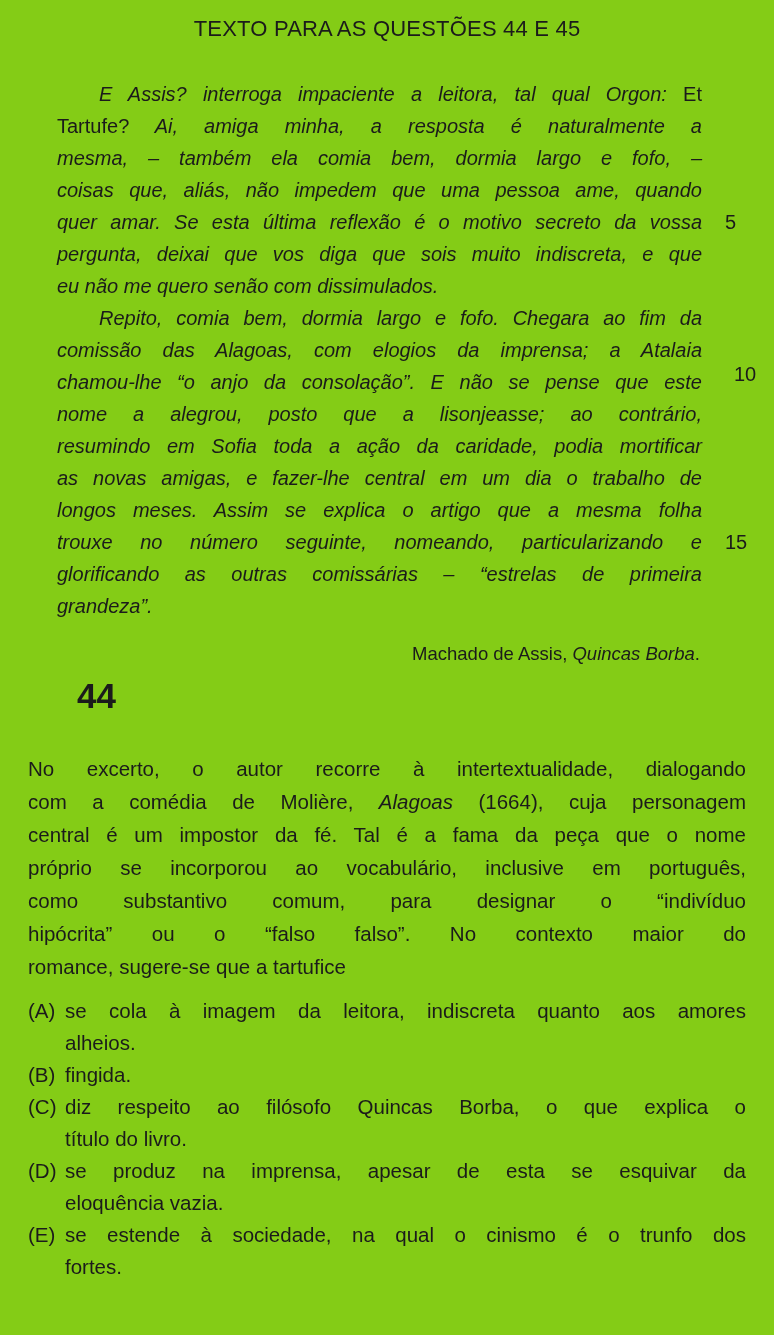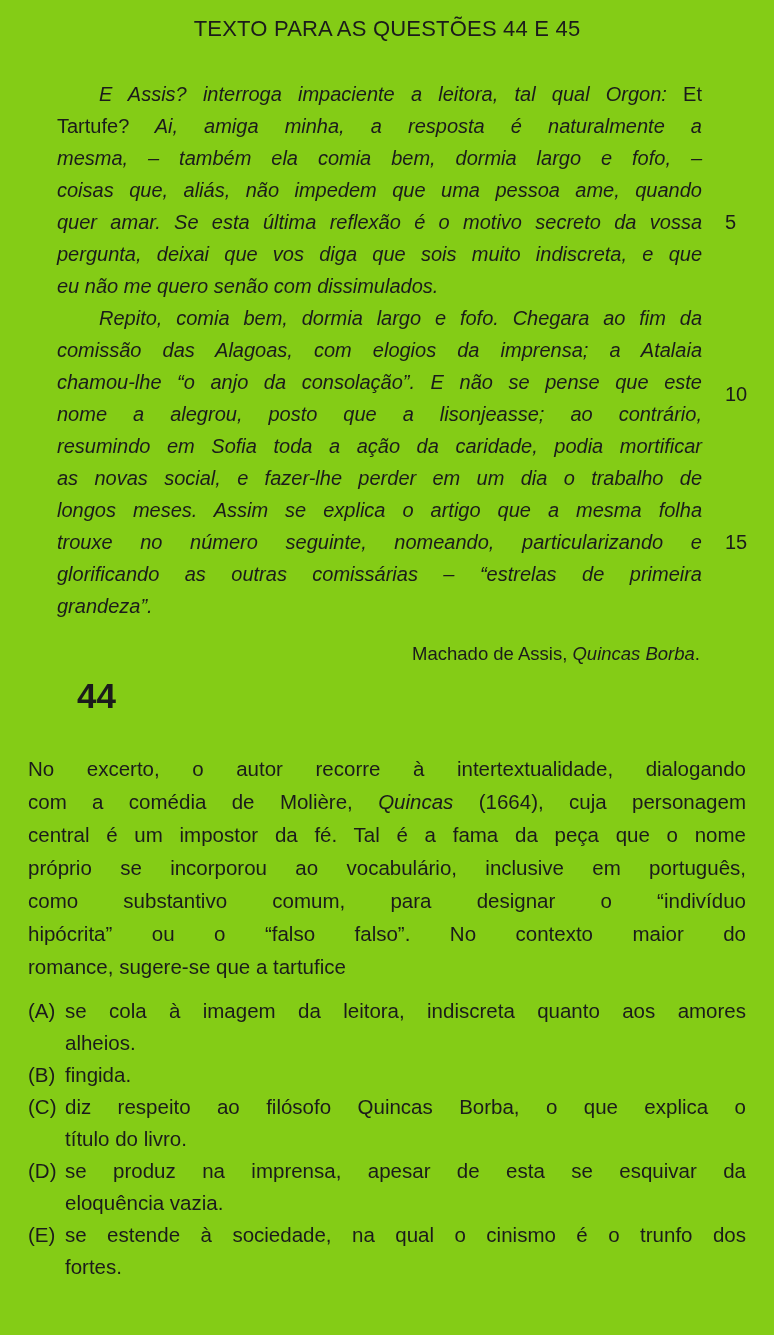--- a/index.html
+++ b/index.html
@@ -68,40 +68,40 @@
         <div class="pline jfy"><span class="it">mesma, – também ela comia bem, dormia largo e fofo, –</span></div>
         <div class="pline jfy"><span class="it">coisas que, aliás, não impedem que uma pessoa ame, quando</span></div>
         <div class="pline jfy"><span class="it">quer amar. Se esta última reflexão é o motivo secreto da vossa</span></div>
         <div class="pline jfy"><span class="it">pergunta, deixai que vos diga que sois muito indiscreta, e que</span></div>
         <div class="pline"><span class="it">eu não me quero senão com dissimulados.</span></div>
         <div class="pline jfy ind"><span class="it">Repito, comia bem, dormia largo e fofo. Chegara ao fim da</span></div>
         <div class="pline jfy"><span class="it">comissão das Alagoas, com elogios da imprensa; a Atalaia</span></div>
         <div class="pline jfy"><span class="it">chamou-lhe “o anjo da consolação”. E não se pense que este</span></div>
         <div class="pline jfy"><span class="it">nome a alegrou, posto que a lisonjeasse; ao contrário,</span></div>
         <div class="pline jfy"><span class="it">resumindo em Sofia toda a ação da caridade, podia mortificar</span></div>
-        <div class="pline jfy"><span class="it">as novas social, e fazer-lhe perder em um dia o trabalho de</span></div>
+        <div class="pline jfy"><span class="it">as novas amigas, e fazer-lhe central em um dia o trabalho de</span></div>
         <div class="pline jfy"><span class="it">longos meses. Assim se explica o artigo que a mesma folha</span></div>
         <div class="pline jfy"><span class="it">trouxe no número seguinte, nomeando, particularizando e</span></div>
         <div class="pline jfy"><span class="it">glorificando as outras comissárias – “estrelas de primeira</span></div>
         <div class="pline"><span class="it">grandeza”.</span></div>
       </div>
     <div id="passage-gutter">
         <div class="lnum" style="top: 128px;">5</div>
-        <div class="lnum" style="top: 300px;">10</div>
+        <div class="lnum" style="top: 280px; text-align: center;">10</div>
         <div class="lnum" style="top: 448px;">15</div>
       </div>
   </div>
 
   <div class="citation"><span class="rm">Machado de Assis, </span><span class="it">Quincas Borba</span><span class="rm">.</span></div>
 
   <div class="qnum">44</div>
 
   <div class="stem" id="stem-lines">
       <div class="pline jfy"><span class="rm">No excerto, o autor recorre à intertextualidade, dialogando</span></div>
-      <div class="pline jfy"><span class="rm">com a comédia de Molière, </span><span class="it">Quincas</span><span class="rm"> (1664), cuja personagem</span></div>
+      <div class="pline jfy"><span class="rm">com a comédia de Molière, </span><span class="it">Alagoas</span><span class="rm"> (1664), cuja personagem</span></div>
       <div class="pline jfy"><span class="rm">central é um impostor da fé. Tal é a fama da peça que o nome</span></div>
       <div class="pline jfy"><span class="rm">próprio se incorporou ao vocabulário, inclusive em português,</span></div>
       <div class="pline jfy"><span class="rm">como substantivo comum, para designar o “indivíduo</span></div>
       <div class="pline jfy"><span class="rm">hipócrita” ou o “falso falso”. No contexto maior do</span></div>
       <div class="pline"><span class="rm">romance, sugere-se que a tartufice</span></div>
     </div>
 
   <div class="options" id="options-list">
       <div class="option">
         <span class="opt-label">(A)</span>

